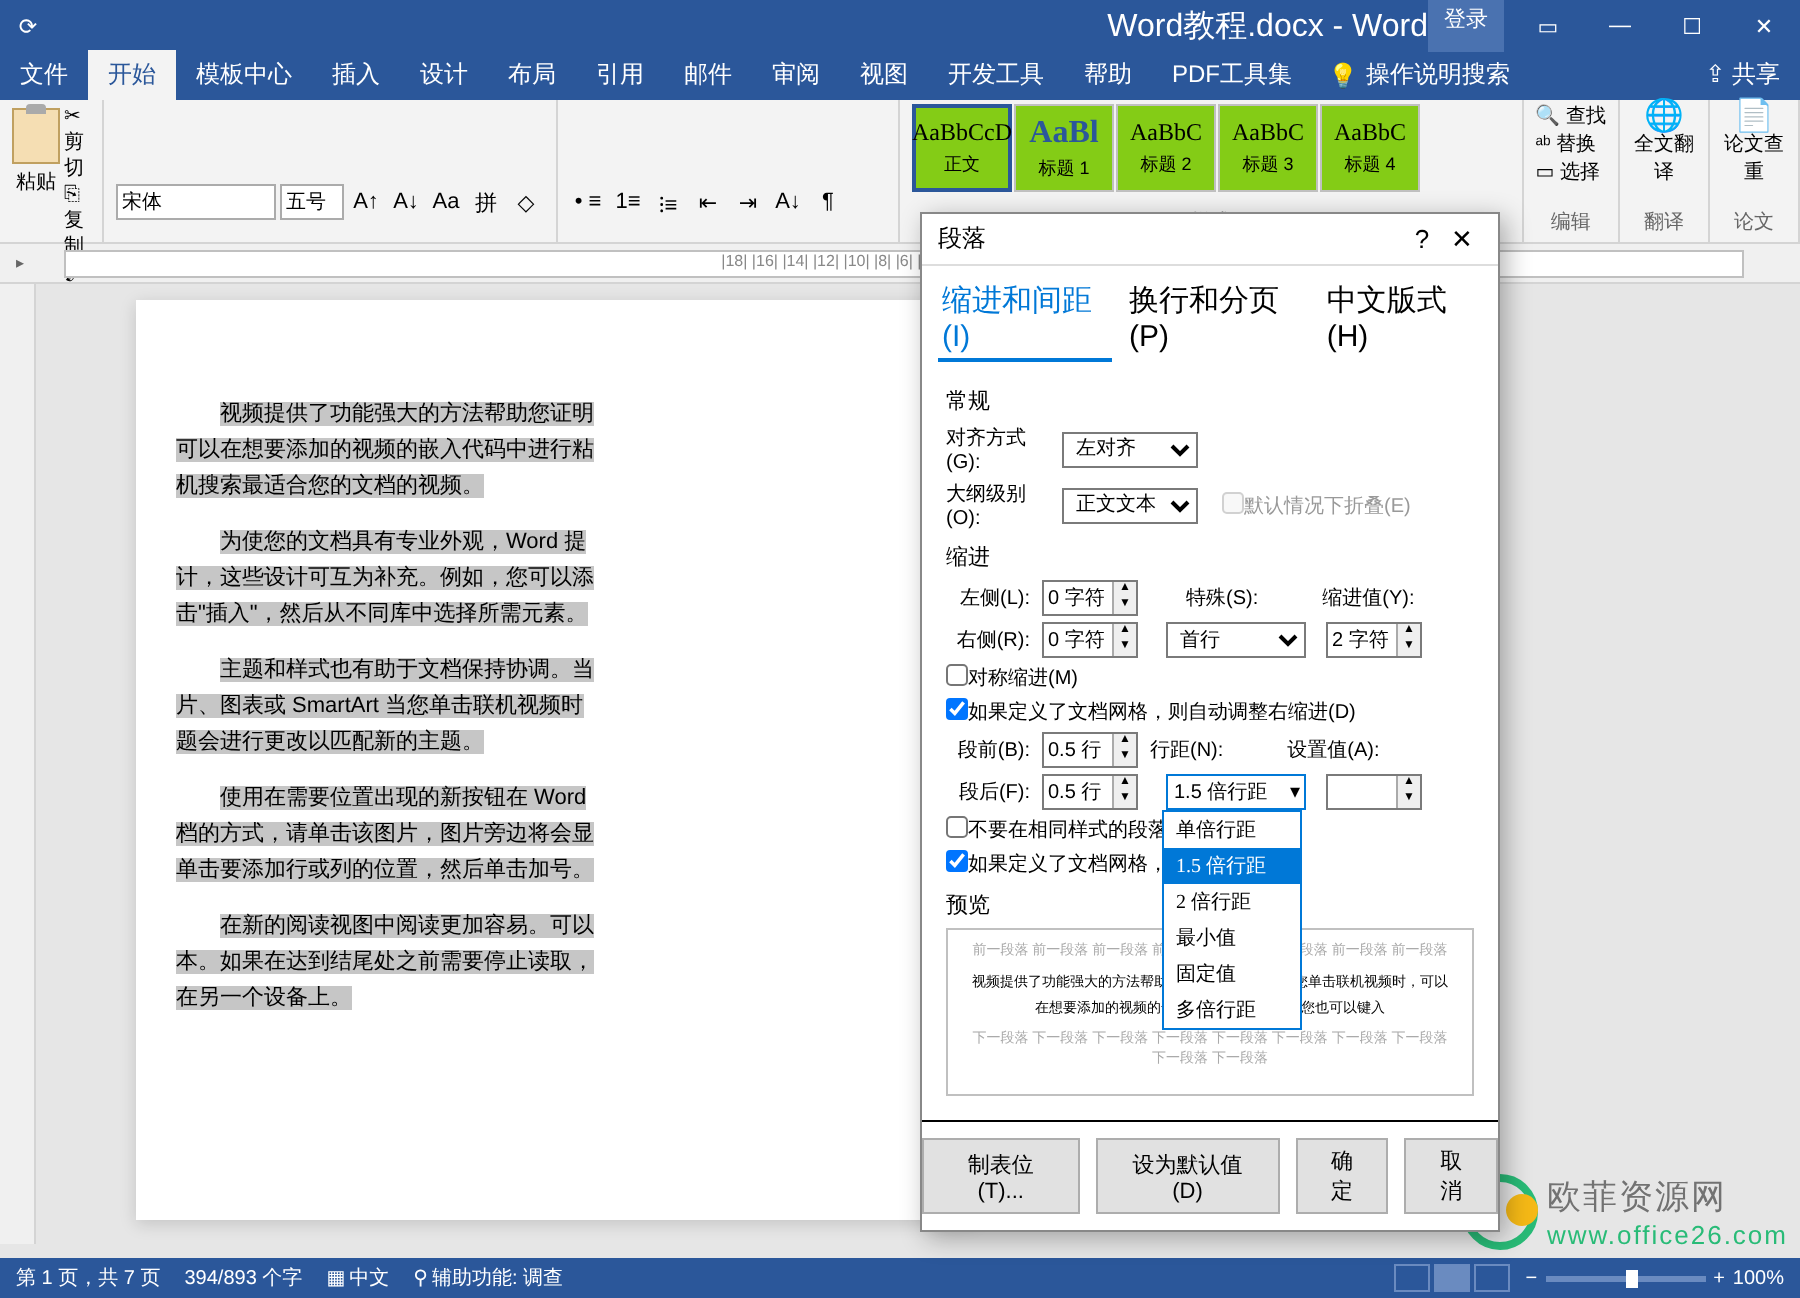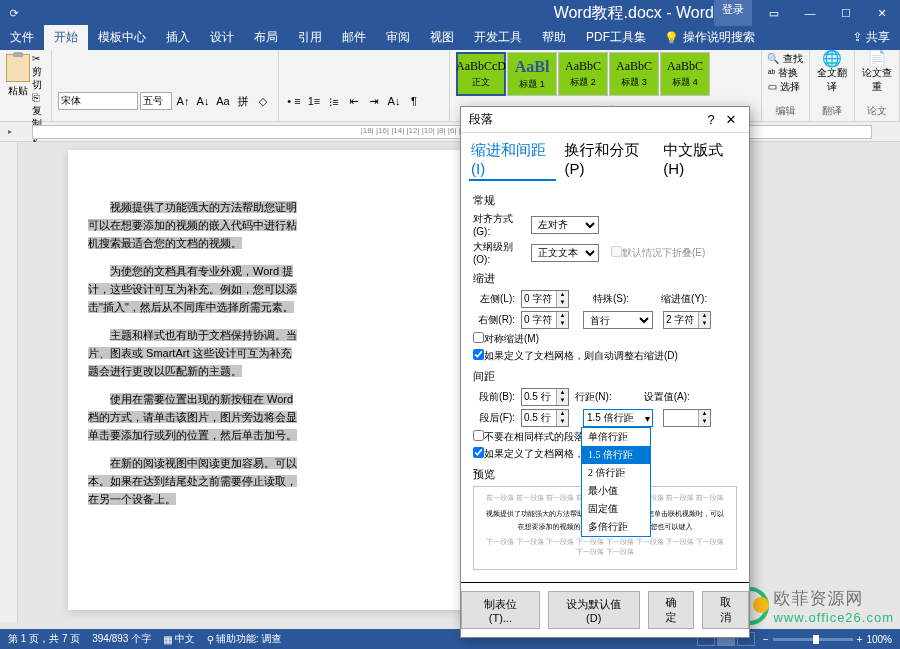--- a/index.html
+++ b/index.html
@@ -275,21 +275,21 @@
     <div class="ruler-ticks">|18| |16| |14| |12| |10| |8| |6| |4| |2| &nbsp;&nbsp; |2| |4| |6| |8| |10|</div>
   </div>
 </div>
 
 <div class="doc-area">
   <div class="ruler-v"></div>
   <div class="doc-canvas">
     <div class="page">
       <p class="doc-para"><span class="sel-text">视频提供了功能强大的方法帮助您证明</span><br><span class="sel-text">可以在想要添加的视频的嵌入代码中进行粘</span><br><span class="sel-text">机搜索最适合您的文档的视频。</span></p>
       <p class="doc-para"><span class="sel-text">为使您的文档具有专业外观，Word 提</span><br><span class="sel-text">计，这些设计可互为补充。例如，您可以添</span><br><span class="sel-text">击"插入"，然后从不同库中选择所需元素。</span></p>
-      <p class="doc-para"><span class="sel-text">主题和样式也有助于文档保持协调。当</span><br><span class="sel-text">片、图表或 SmartArt 这些设计可互为补充</span><br><span class="sel-text">题会进行更改以匹配新的主题。</span></p>
+      <p class="doc-para"><span class="sel-text">主题和样式也有助于文档保持协调。当</span><br><span class="sel-text">片、图表或 SmartArt 当您单击联机视频时</span><br><span class="sel-text">题会进行更改以匹配新的主题。</span></p>
       <p class="doc-para"><span class="sel-text">使用在需要位置出现的新按钮在 Word</span><br><span class="sel-text">档的方式，请单击该图片，图片旁边将会显</span><br><span class="sel-text">单击要添加行或列的位置，然后单击加号。</span></p>
       <p class="doc-para"><span class="sel-text">在新的阅读视图中阅读更加容易。可以</span><br><span class="sel-text">本。如果在达到结尾处之前需要停止读取，</span><br><span class="sel-text">在另一个设备上。</span></p>
     </div>
   </div>
 </div>
 
 <div class="dialog">
   <div class="dialog-title">
     <span class="dialog-title-text">段落</span>
     <span class="dialog-close">?</span>
@@ -348,21 +348,20 @@
     </div>
     <label class="chk">
         <input type="checkbox" style="">
         <span>对称缩进(M)</span>
       </label>
     <label class="chk">
         <input type="checkbox" checked="" style="">
         <span>如果定义了文档网格，则自动调整右缩进(D)</span>
       </label>
 
-    <div class="section-label">间距</div>
     <div class="dlg-row">
       <span class="dlg-label2">段前(B):</span>
       <div class="dlg-spin">
           <span>0.5 行</span>
           <div class="spin-btns">
             <div class="spin-up">▲</div>
             <div class="spin-down">▼</div>
           </div>
         </div>
       <span style="">行距(N):</span>

